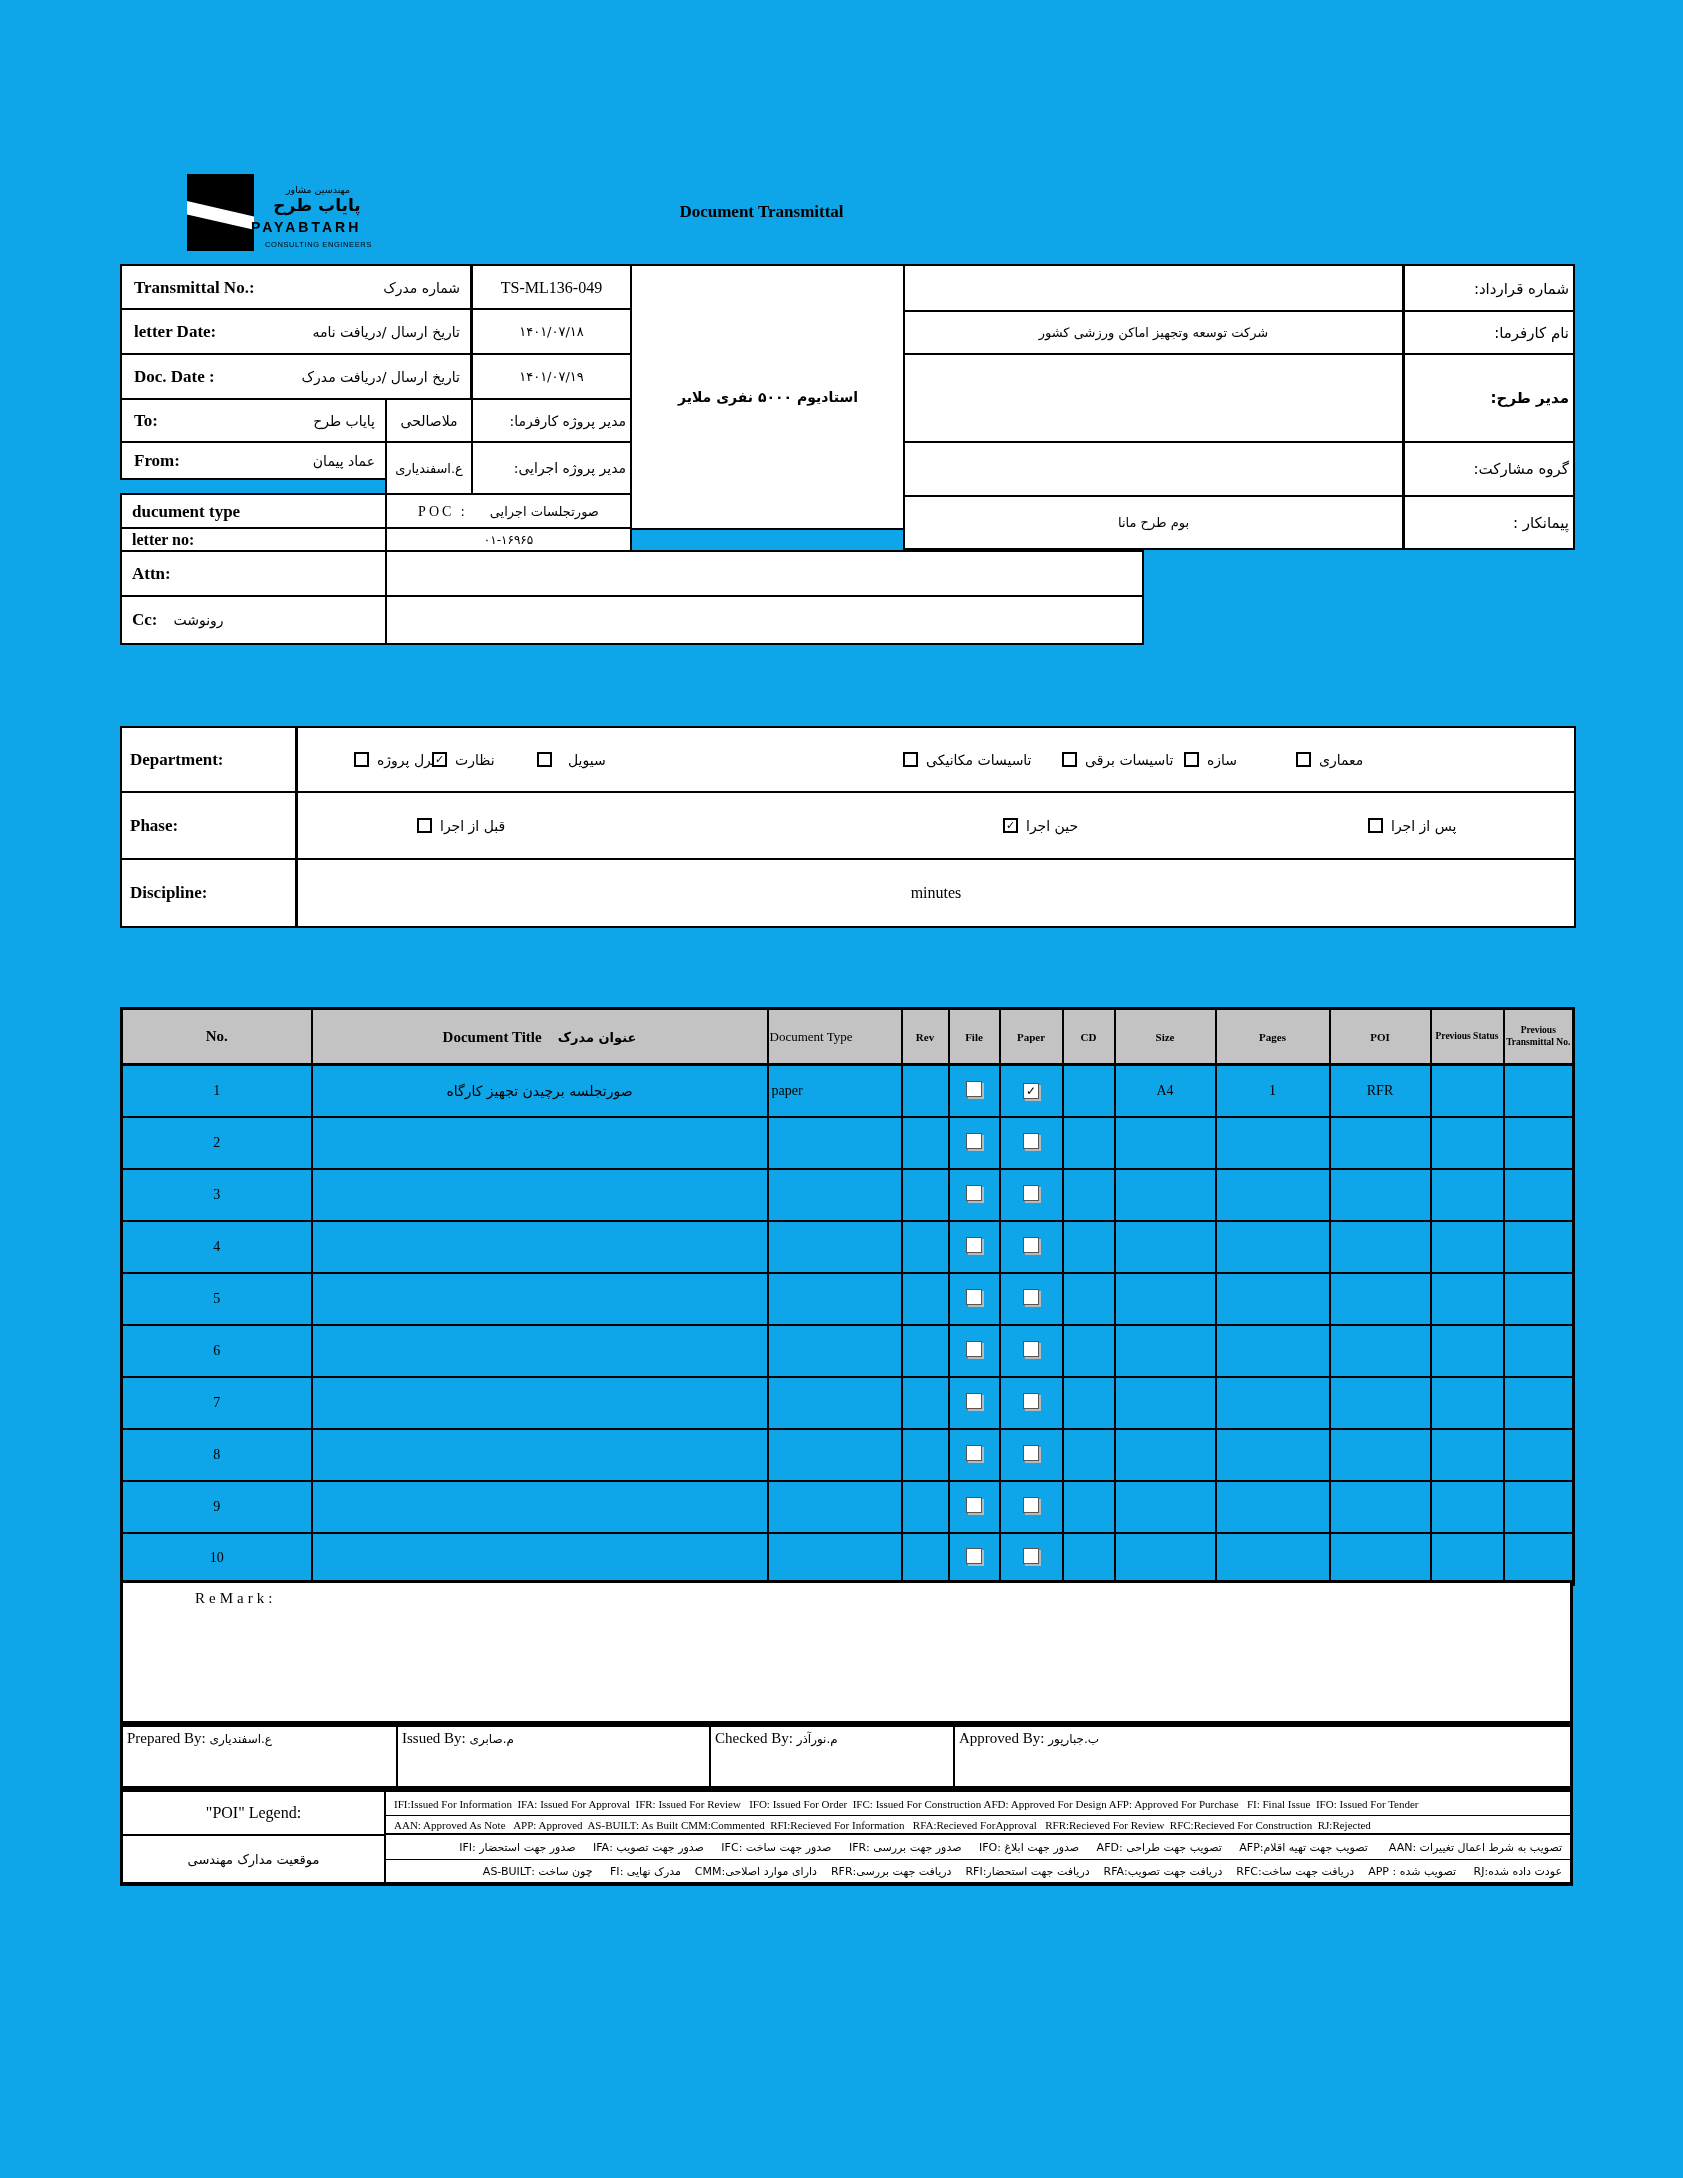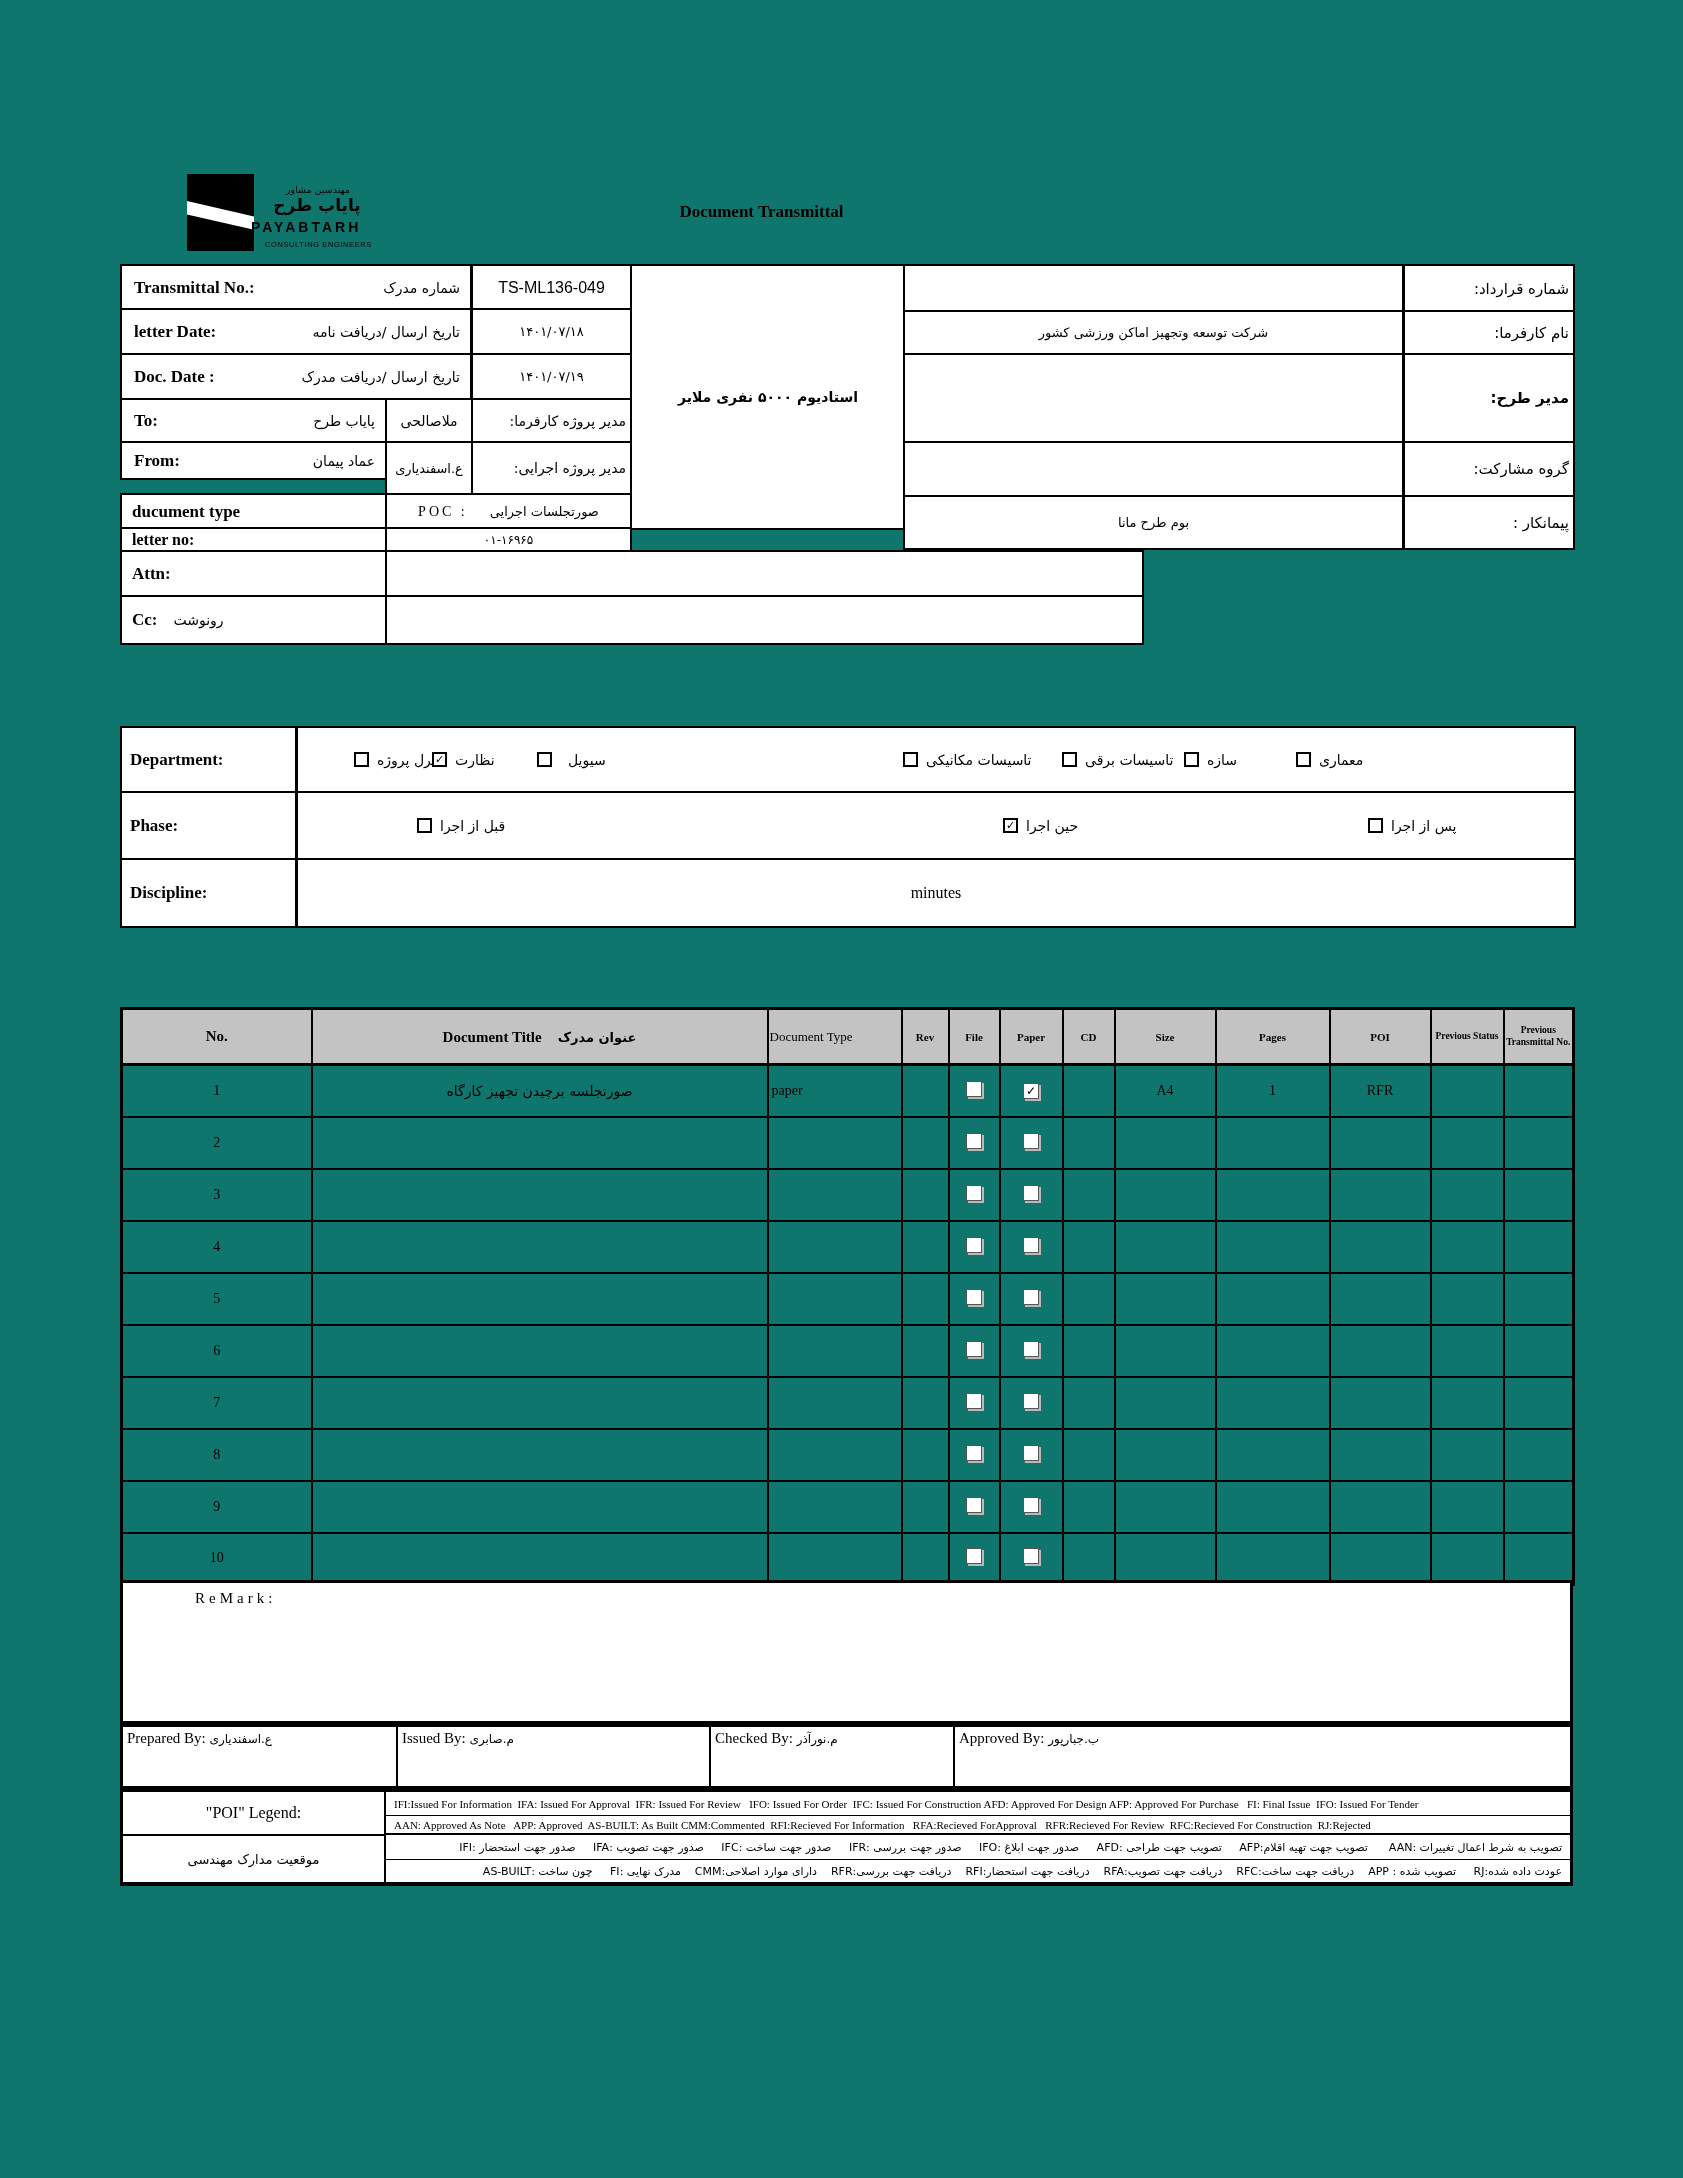--- a/index.html
+++ b/index.html
@@ -1,27 +1,27 @@
 <!DOCTYPE html>
 <html lang="en"><head>
 <meta charset="utf-8">
 <style>
   html,body{margin:0;padding:0;background:#fff;}
-  #page{position:relative;width:1684px;height:2178px;background:#0f766e;overflow:hidden;
+  #page{position:relative;width:1684px;height:2178px;background:#0ea5e9;overflow:hidden;
         font-family:"Liberation Serif","DejaVu Serif",serif;color:#000;}
   .abs{position:absolute;box-sizing:border-box;}
   .cell{position:absolute;box-sizing:border-box;border:2px solid #000;background:#fff;}
   .enlbl{font-family:"Liberation Serif","DejaVu Serif",serif;font-weight:bold;font-size:17px;}
   .fa{font-family:"DejaVu Sans","Liberation Sans",sans-serif;direction:rtl;}
   .fa13{font-size:13px;} .fa14{font-size:14px;} .fa15{font-size:15px;}
   .vcent{display:flex;align-items:center;}
   .between{display:flex;align-items:center;justify-content:space-between;padding:0 10px 0 12px;}
   .center{display:flex;align-items:center;justify-content:center;text-align:center;}
   .ltr{direction:ltr;unicode-bidi:isolate;}
-  .serifval{font-family:Liberation Sans, sans-serif;font-size:16px;}
+  .serifval{font-family:Liberation Serif, serif;font-size:16px;}
   
   #logo-square{position:absolute;left:187px;top:174px;width:67px;height:77px;background:#000;overflow:hidden;}
   #logo-stripe{position:absolute;left:-8px;top:36px;width:92px;height:13px;background:#fff;transform:rotate(13deg);}
   
   .chk{display:inline-block;box-sizing:border-box;width:15px;height:15px;border:2px solid #000;background:#fff;
        font-size:11px;line-height:11px;text-align:center;flex:0 0 auto;}
   .chk-item{position:absolute;top:50%;transform:translateY(-50%);display:flex;align-items:center;gap:8px;}
   .chk-item .lbl{font-family:"DejaVu Sans","Liberation Sans",sans-serif;font-size:14px;direction:rtl;white-space:nowrap;}
   .cb3d{display:inline-block;box-sizing:border-box;width:16px;height:16px;border:1px solid #555;background:#fff;
         box-shadow:2px 2px 0 #b9b9b9;font-size:12px;line-height:14px;text-align:center;}

